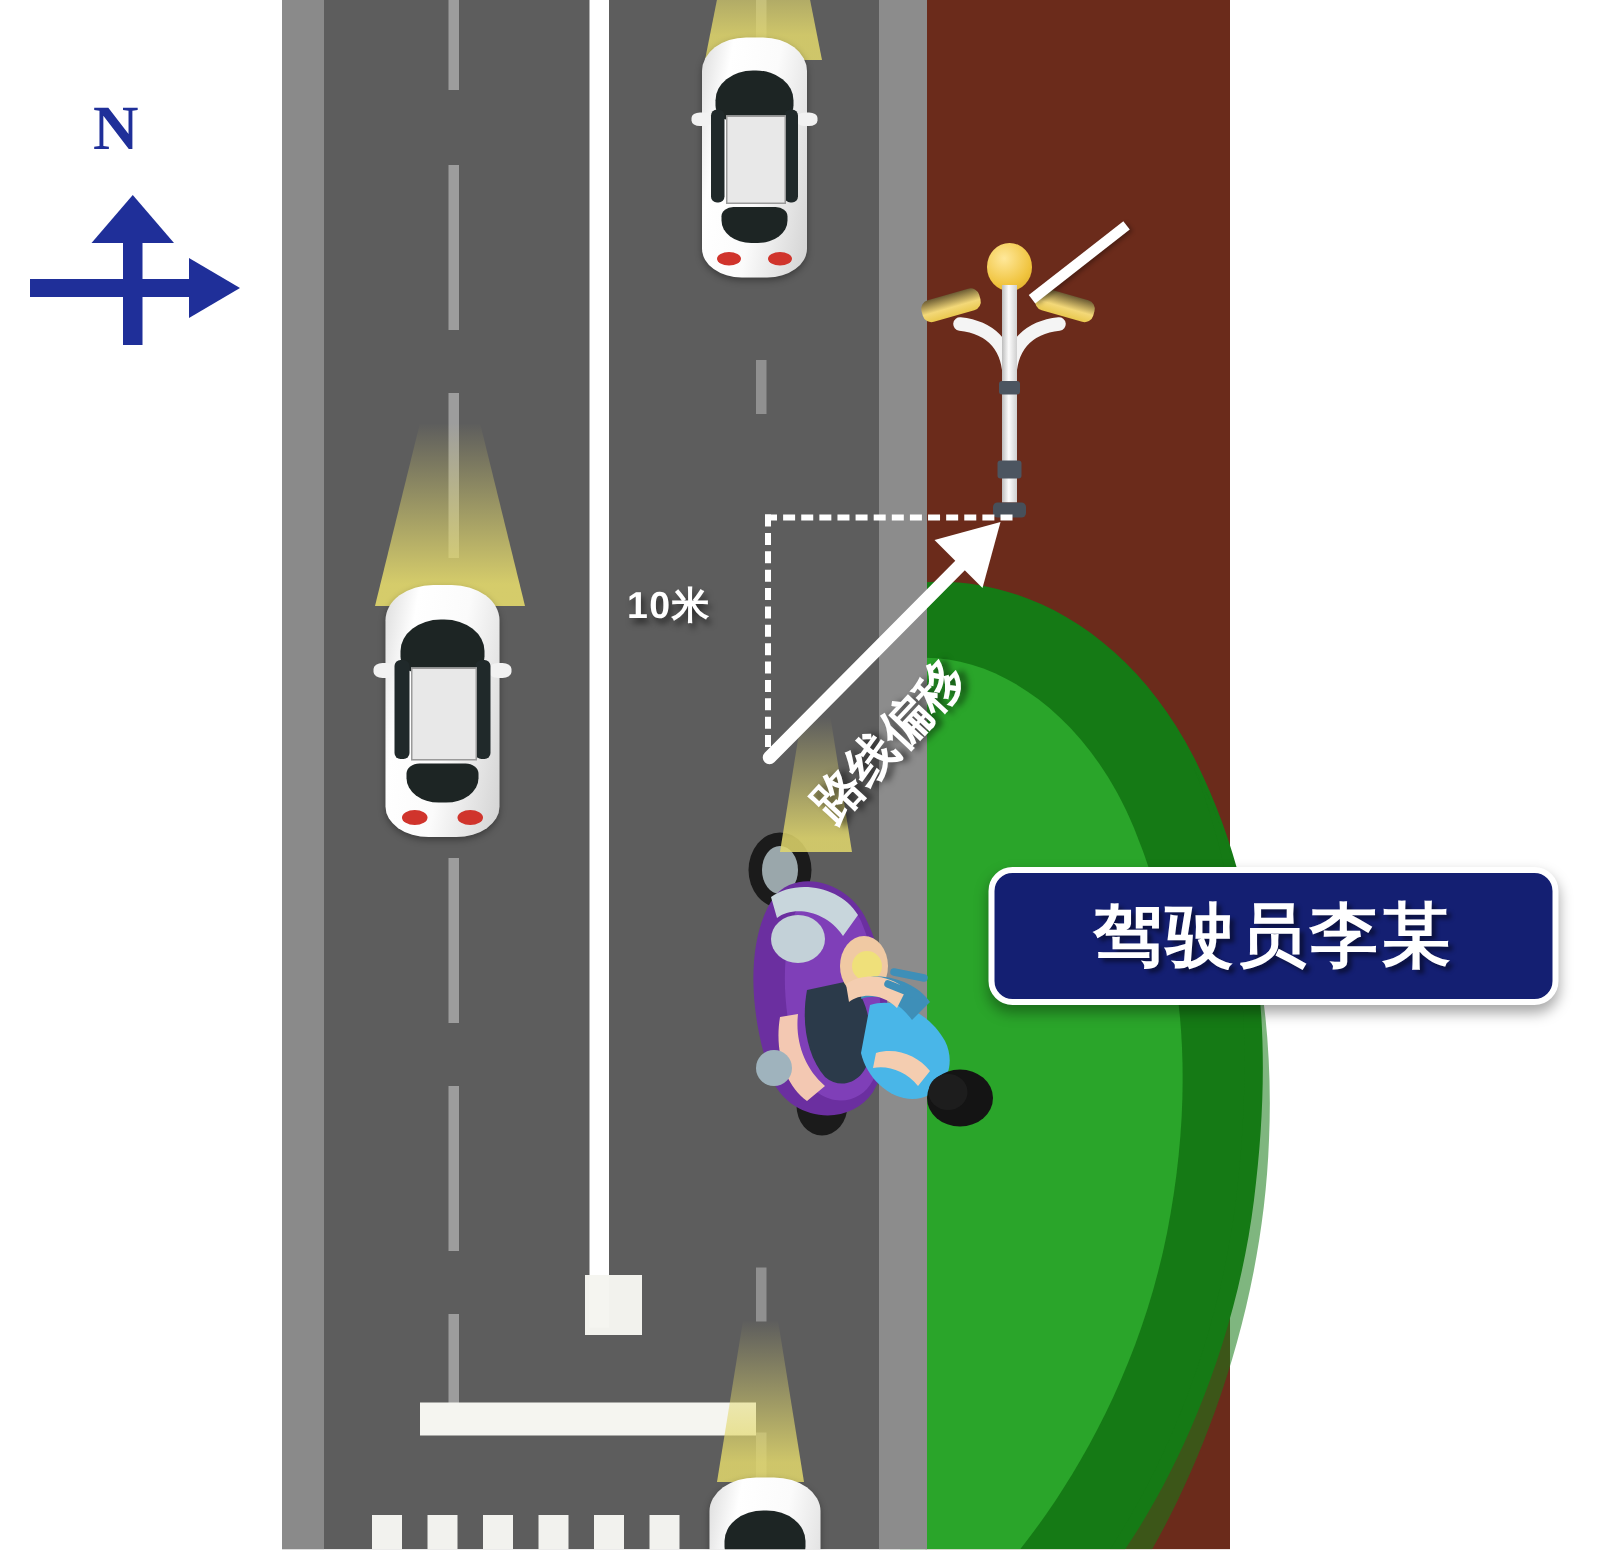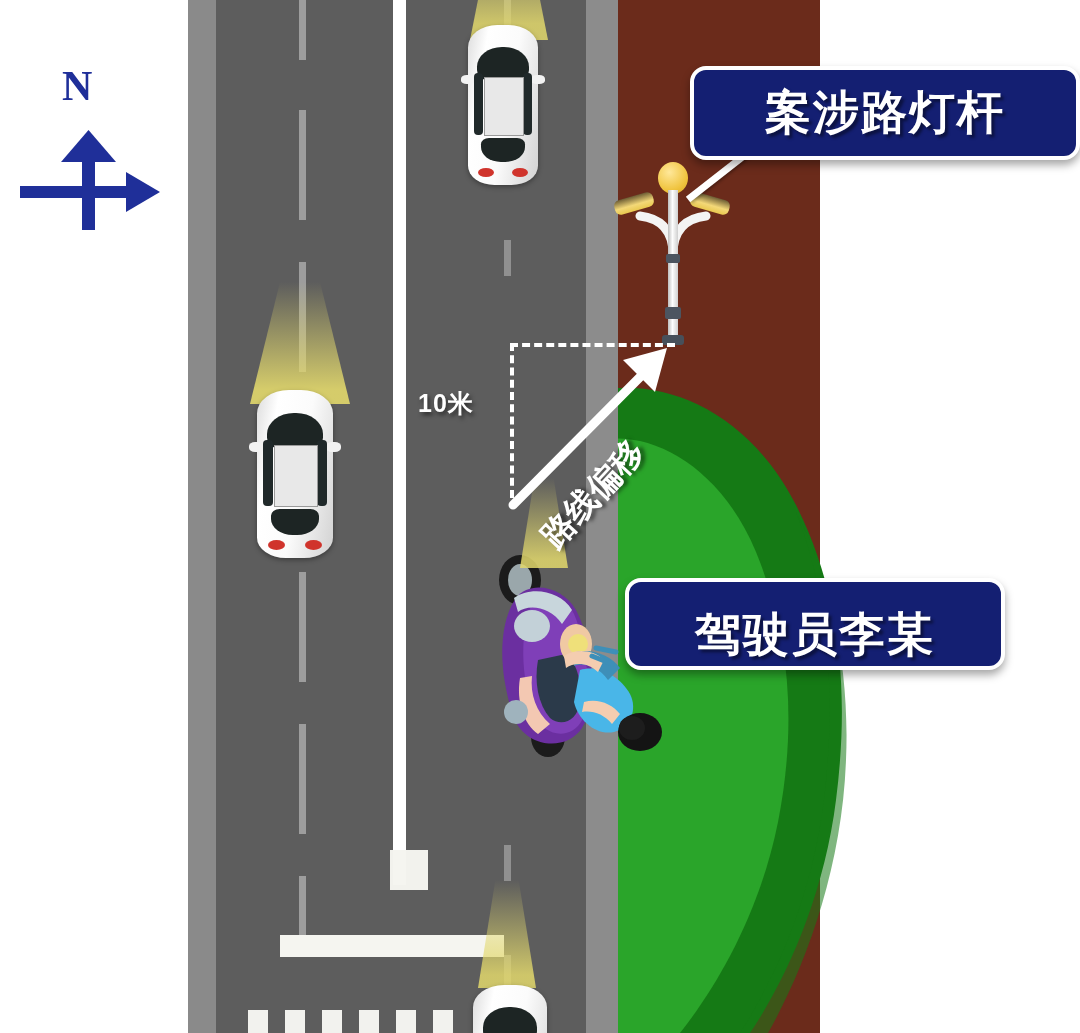--- a/index.html
+++ b/index.html
@@ -207,25 +207,22 @@
   <div class="dim-label" style="left:418px;top:387px;font-size:25px;">10米</div>
 
   <svg style="position:absolute;left:495px;top:330px;width:200px;height:190px;" viewBox="0 0 200 190">
     <line x1="18" y1="175" x2="152" y2="40" stroke="#ffffff" stroke-width="9" stroke-linecap="round"></line>
     <polygon points="172,18 128,30 160,62" fill="#ffffff"></polygon>
   </svg>
 
   <div class="route-label" style="left:548px;top:520px;font-size:33px;transform:rotate(-47deg);">路线偏移</div>
 
   <div class="leader" style="left:688px;top:196px;width:80px;height:7px;transform:rotate(-38deg);"></div>
-  <div class="callout" style="left:690px;top:66px;width:382px;height:86px;">
-    <span style="font-size:46px;">案涉路灯杆</span>
-  </div>
-
-  <div class="callout" style="left:625px;top:578px;width:372px;height:84px;align-items:flex-end;">
+
+  <div class="callout" style="left:659px;top:578px;width:372px;height:84px;">
     <span style="font-size:46px;">驾驶员李某</span>
   </div>
 
   <div class="compass-n" style="left:62px;top:62px;">N</div>
   <svg class="compass-svg" style="left:20px;top:130px;width:140px;height:100px;" viewBox="0 0 140 100">
 
     <rect x="62" y="22" width="13" height="78" fill="#1f2f99"></rect>
     <polygon points="68.5,0 96,32 41,32" fill="#1f2f99"></polygon>
 
     <rect x="0" y="56" width="118" height="12" fill="#1f2f99"></rect>

